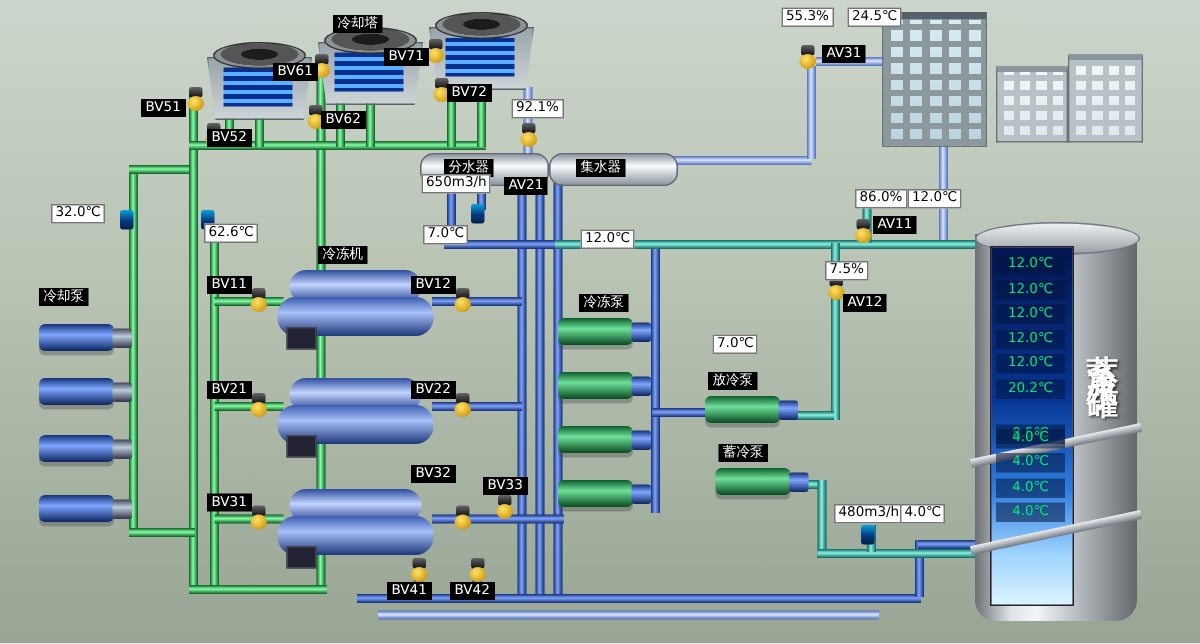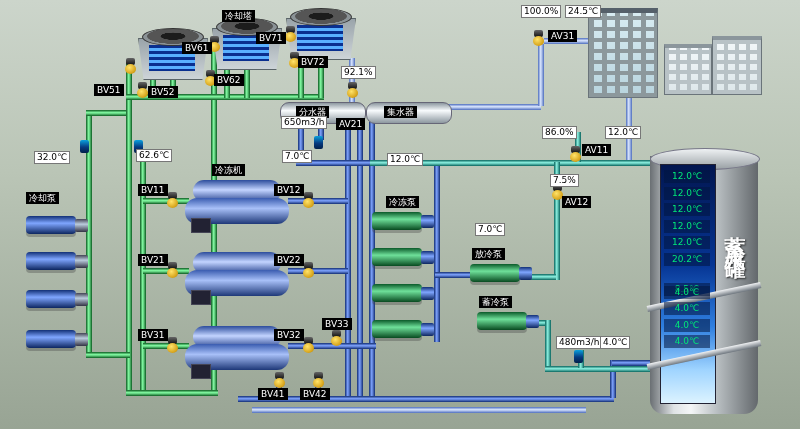--- a/index.html
+++ b/index.html
@@ -270,48 +270,48 @@
 
   <span class="tag" style="left:222px;top:10px">冷却塔</span>
   <span class="tag" style="left:26px;top:192px">冷却泵</span>
   <span class="tag" style="left:212px;top:164px">冷冻机</span>
   <span class="tag" style="left:386px;top:196px">冷冻泵</span>
   <span class="tag" style="left:472px;top:248px">放冷泵</span>
   <span class="tag" style="left:479px;top:296px">蓄冷泵</span>
   <span class="tag" style="left:296px;top:106px">分水器</span>
   <span class="tag" style="left:384px;top:106px">集水器</span>
 
-  <span class="tag" style="left:94px;top:84px">BV51</span>
-  <span class="tag" style="left:148px;top:86px">BV52</span>
+  <span class="tag" style="left:94px;top:66px">BV51</span>
+  <span class="tag" style="left:138px;top:86px">BV52</span>
   <span class="tag" style="left:182px;top:42px">BV61</span>
   <span class="tag" style="left:214px;top:74px">BV62</span>
   <span class="tag" style="left:256px;top:32px">BV71</span>
   <span class="tag" style="left:298px;top:56px">BV72</span>
   <span class="tag" style="left:138px;top:184px">BV11</span>
   <span class="tag" style="left:274px;top:184px">BV12</span>
   <span class="tag" style="left:138px;top:254px">BV21</span>
   <span class="tag" style="left:274px;top:254px">BV22</span>
   <span class="tag" style="left:138px;top:329px">BV31</span>
-  <span class="tag" style="left:274px;top:329px">BV32</span>
+  <span class="tag" style="left:274px;top:310px">BV32</span>
   <span class="tag" style="left:322px;top:318px">BV33</span>
   <span class="tag" style="left:258px;top:388px">BV41</span>
   <span class="tag" style="left:300px;top:388px">BV42</span>
   <span class="tag" style="left:336px;top:118px">AV21</span>
   <span class="tag" style="left:548px;top:30px">AV31</span>
   <span class="tag" style="left:582px;top:144px">AV11</span>
   <span class="tag" style="left:562px;top:196px">AV12</span>
 
-  <span class="val" style="left:34px;top:151px">32.0℃</span>
+  <span class="val" style="left:34px;top:136px">32.0℃</span>
   <span class="val" style="left:136px;top:149px">62.6℃</span>
-  <span class="val" style="left:521px;top:5px">100.0%</span>
+  <span class="val" style="left:521px;top:5px">55.3%</span>
   <span class="val" style="left:565px;top:5px">24.5℃</span>
   <span class="val" style="left:341px;top:66px">92.1%</span>
   <span class="val" style="left:281px;top:116px">650m3/h</span>
   <span class="val" style="left:282px;top:150px">7.0℃</span>
   <span class="val" style="left:387px;top:153px">12.0℃</span>
-  <span class="val" style="left:542px;top:126px">86.0%</span>
+  <span class="val" style="left:570px;top:126px">86.0%</span>
   <span class="val" style="left:605px;top:126px">12.0℃</span>
   <span class="val" style="left:550px;top:174px">7.5%</span>
   <span class="val" style="left:475px;top:223px">7.0℃</span>
   <span class="val" style="left:556px;top:336px">480m3/h</span>
   <span class="val" style="left:600px;top:336px">4.0℃</span>
 
 </div>
 
 </body></html>

